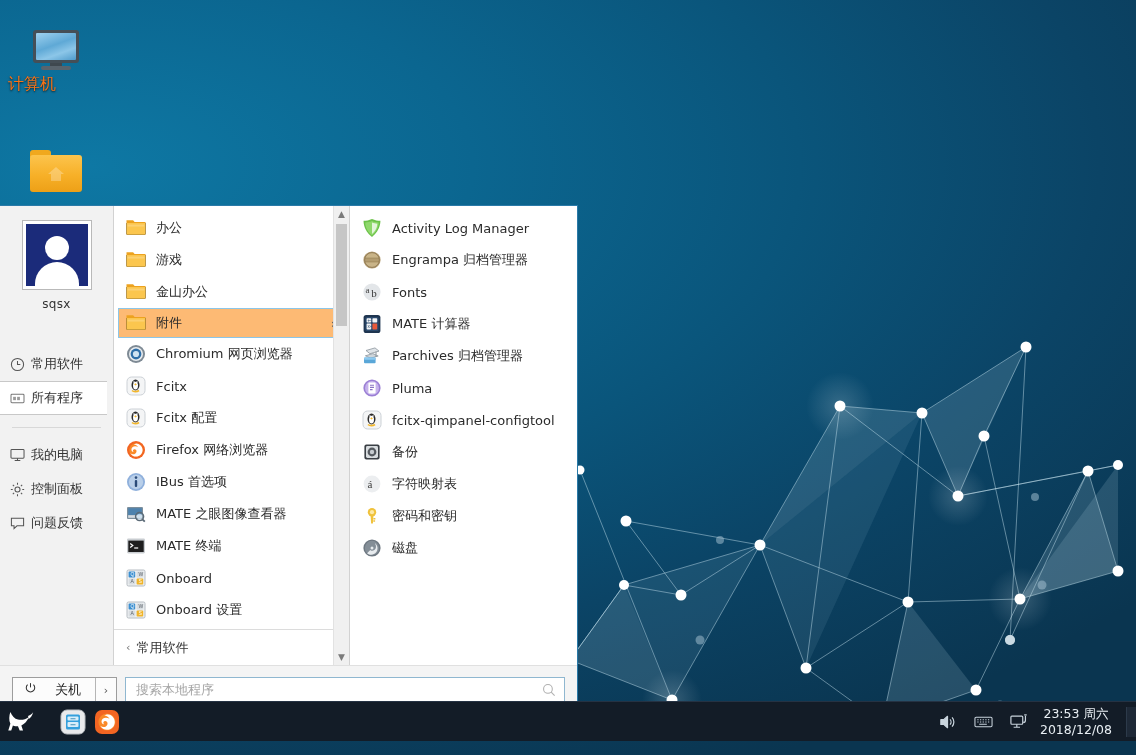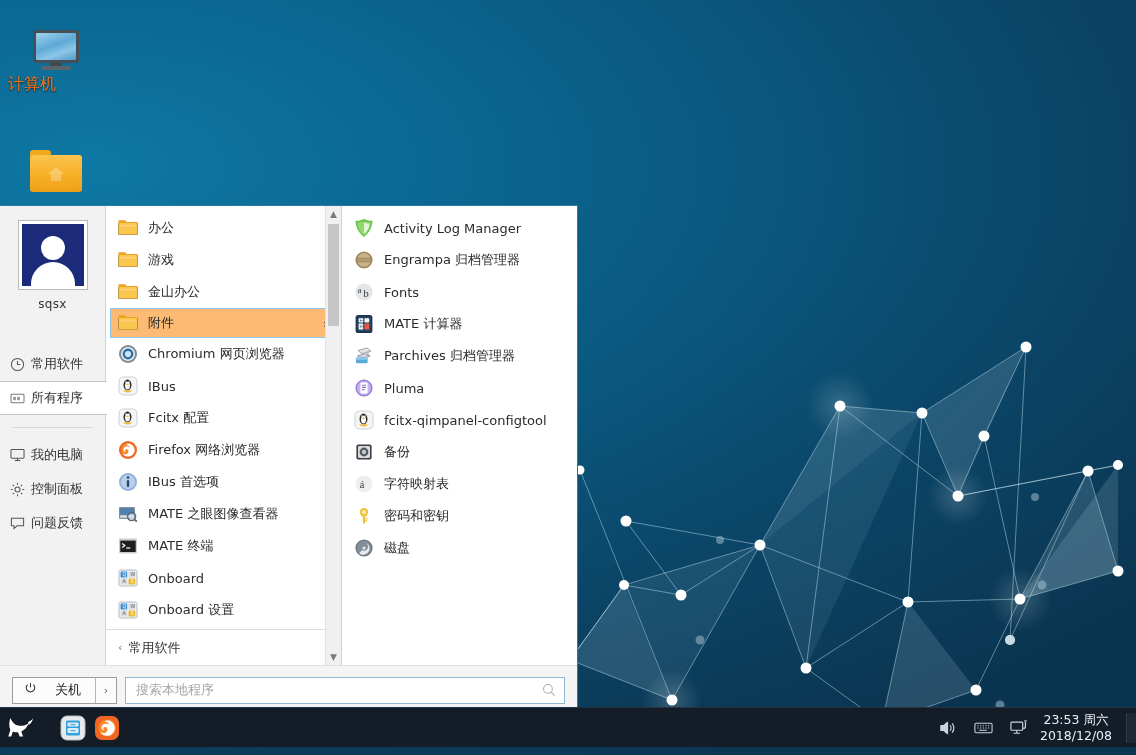--- a/index.html
+++ b/index.html
@@ -65,21 +65,21 @@
     background: #f4f4f4;
     border: 1px solid #2a7aa8;
     border-left: none;
     display: flex; flex-direction: column;
     font-size: 13px;
   }
   #menu-body { display:flex; height: 459px; }
 
   
   #userpanel {
-    width: 106px; background: #f2f2f2;
+    width: 114px; background: #f2f2f2;
     border-right: 1px solid #d2d2d2;
     position: relative;
     display:flex; flex-direction: column; align-items: stretch;
   }
   #avatar-wrap { margin: 14px auto 0; width: 70px; height: 70px; padding:3px; background:#fff; border:1px solid #b9b9b9; }
   #avatar { width:100%; height:100%; background:#1b2b7a; position:relative; overflow:hidden; }
   #avatar .head { position:absolute; left:50%; top:12px; transform:translateX(-50%); width:24px; height:24px; border-radius:50%; background:#fff; }
   #avatar .body { position:absolute; left:50%; top:38px; transform:translateX(-50%); width:44px; height:32px; border-radius:22px 22px 0 0; background:#fff; }
   #username { text-align:center; font-size:12px; color:#333; margin-top:7px; letter-spacing:.3px; }
 
@@ -160,21 +160,21 @@
   }
   #searchbox input {
     flex:1; border:none; outline:none; font-size:13px; color:#333;
     font-family: Liberation Mono, monospace; background: transparent;
   }
   #searchbox input::placeholder { color:#a6a6a6; }
   #search-ico { width:14px; height:14px; flex:0 0 14px; }
 
   
   #taskbar {
-    position:absolute; left:0; bottom:8px; width:1136px; height:40px;
+    position:absolute; left:0; bottom:14px; width:1136px; height:40px;
     background:#131c27; display:flex; align-items:center;
     border-top:1px solid #253243;
   }
   #tb-left { width:40px; height:40px; display:flex; align-items:center; justify-content:center; }
   #tb-apps { display:flex; align-items:center; gap:8px; margin-left:20px; }
   .tb-app { width:26px; height:26px; position:relative; cursor:default; }
   #tb-spacer { flex:1; }
   #tray { display:flex; align-items:center; gap:16px; margin-right:10px; }
   .tray-ico { width:20px; height:20px; color:#c9d4dd; display:flex; align-items:center; justify-content:center; cursor:default; }
   #clock { color:#e8eef3; font-size:12.5px; line-height:16px; text-align:center; margin-right:14px; cursor:default; }
@@ -404,21 +404,21 @@
           <div class="app-row">
             <span class="ic"><svg width="20" height="20" viewBox="0 0 20 20">
                 <rect x="1" y="1" width="18" height="18" rx="4.5" fill="#f4f5f6" stroke="#ccd1d6"></rect>
                 <ellipse cx="9.5" cy="9" rx="4" ry="5.4" fill="#2b2b2b"></ellipse>
                 <ellipse cx="9.5" cy="9.6" rx="2.5" ry="3.9" fill="#fff"></ellipse>
                 <circle cx="8" cy="6" r=".8" fill="#fff"></circle>
                 <circle cx="11" cy="6" r=".8" fill="#fff"></circle>
                 <path d="M9.5 7.2l1.4 1.2-1.4 1.1-1.3-1.1z" fill="#f3b72b"></path>
                 <path d="M6 14.5c1.5 1.5 5 1.5 7 0" stroke="#f3b72b" stroke-width="1.6" fill="none"></path>
               </svg></span>
-            <span class="txt">IBus</span>
+            <span class="txt">Fcitx</span>
           </div>
           <div class="app-row">
             <span class="ic"><svg width="20" height="20" viewBox="0 0 20 20">
                 <rect x="1" y="1" width="18" height="18" rx="4.5" fill="#f4f5f6" stroke="#ccd1d6"></rect>
                 <ellipse cx="9.5" cy="9" rx="4" ry="5.4" fill="#2b2b2b"></ellipse>
                 <ellipse cx="9.5" cy="9.6" rx="2.5" ry="3.9" fill="#fff"></ellipse>
                 <circle cx="8" cy="6" r=".8" fill="#fff"></circle>
                 <circle cx="11" cy="6" r=".8" fill="#fff"></circle>
                 <path d="M9.5 7.2l1.4 1.2-1.4 1.1-1.3-1.1z" fill="#f3b72b"></path>
                 <path d="M6 14.5c1.5 1.5 5 1.5 7 0" stroke="#f3b72b" stroke-width="1.6" fill="none"></path>

